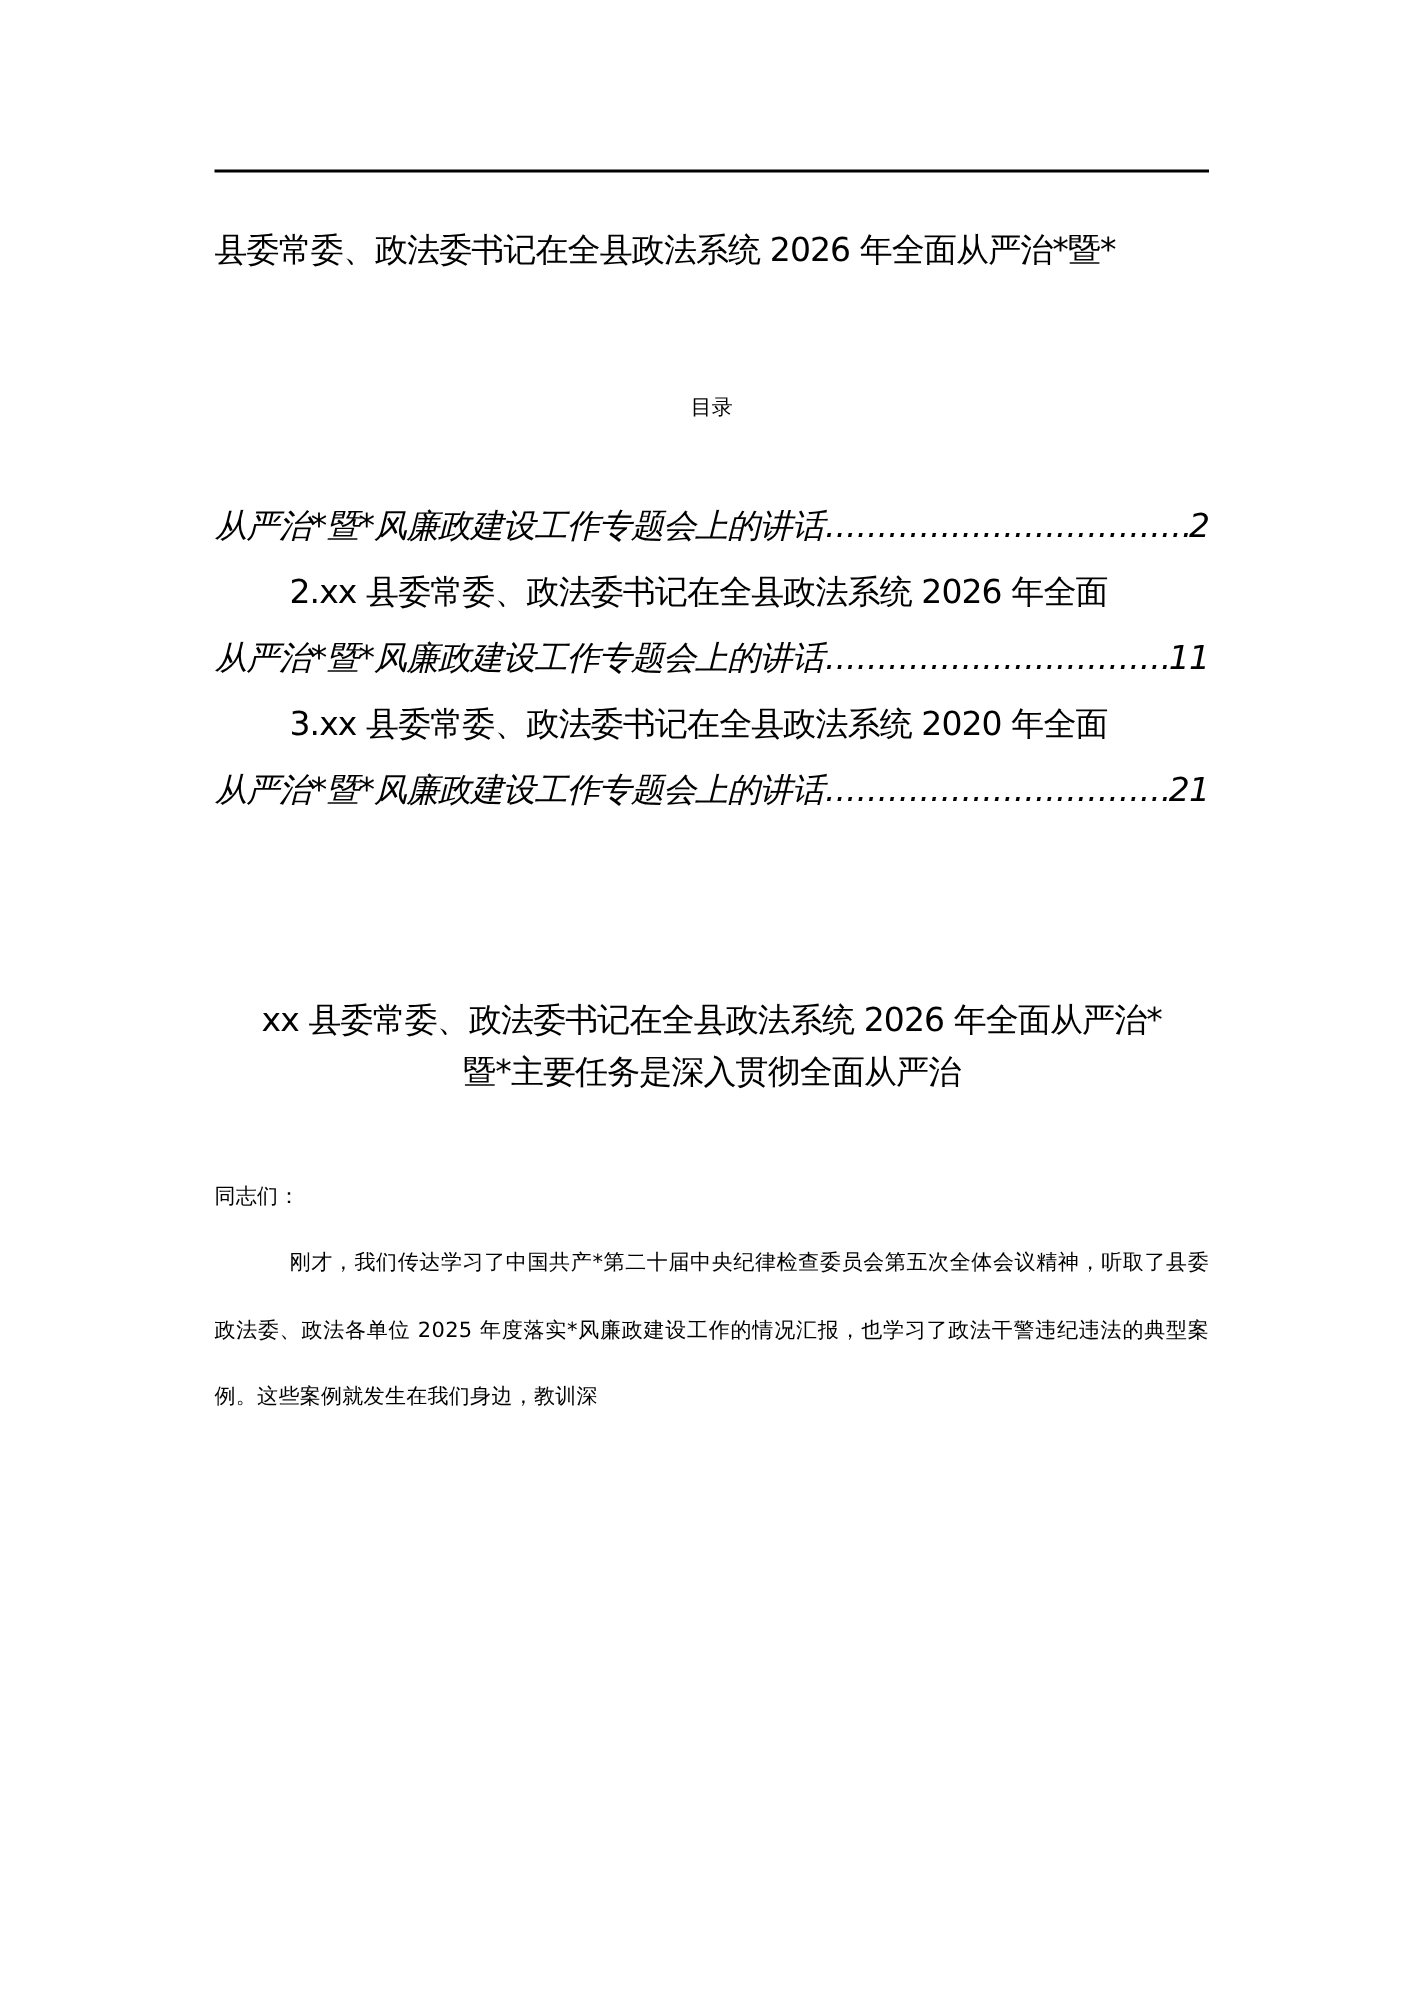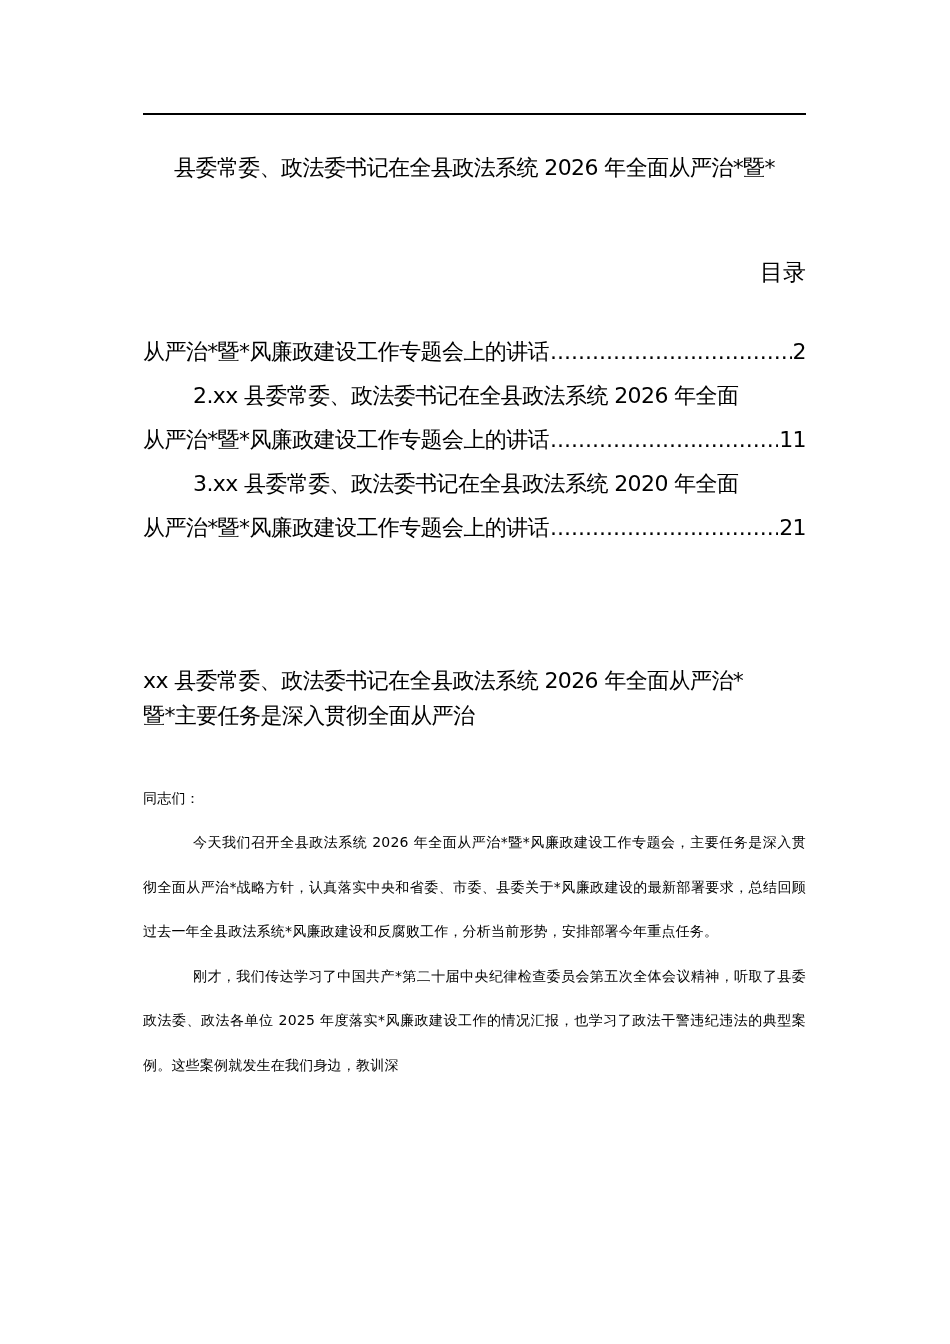--- a/index.html
+++ b/index.html
@@ -26,33 +26,33 @@
       top: 113px;
       width: 663px;
       height: 2px;
       background: #000000;
     }
     .doc-title {
       position: absolute;
       left: 143px;
       top: 150px;
       width: 663px;
-      text-align: center;
+      text-align: left;
       font-size: 22px;
       line-height: 35px;
       letter-spacing: -0.6px;
     }
     .doc-title div { white-space: nowrap; }
     .toc-heading {
       position: absolute;
       left: 143px;
       top: 256px;
       width: 663px;
-      text-align: right;
-      font-size: 23px;
+      text-align: center;
+      font-size: 14px;
       line-height: 32px;
     }
     .toc {
       position: absolute;
       left: 143px;
       top: 330px;
       width: 663px;
       font-size: 22px;
     }
     .toc-entry { margin: 0; }
@@ -62,38 +62,40 @@
       padding-left: 50px;
       white-space: nowrap;
       letter-spacing: -0.6px;
     }
     .toc-line2 {
       height: 44px;
       line-height: 44px;
       display: flex;
       white-space: nowrap;
       letter-spacing: -0.6px;
+      font-style: italic;
     }
     .toc-text { flex: 0 0 auto; }
     .toc-dots {
       flex: 1 1 auto;
       overflow: hidden;
       white-space: nowrap;
       letter-spacing: 0px;
       margin: 0 1px;
     }
     .toc-dots::before {
       content: "..........................................................................................................................";
     }
     .toc-page { flex: 0 0 auto; }
     .section-title {
       position: absolute;
       left: 143px;
       top: 663px;
       width: 663px;
+      text-align: center;
       font-size: 22px;
       line-height: 35px;
       letter-spacing: -0.6px;
     }
     .section-title div { white-space: nowrap; }
     .body-text {
       position: absolute;
       left: 143px;
       top: 800px;
       width: 663px;
@@ -151,17 +153,16 @@
     </div>
   </div>
 
   <div class="section-title">
     <div>xx 县委常委、政法委书记在全县政法系统 2026 年全面从严治*</div>
     <div>暨*主要任务是深入贯彻全面从严治</div>
   </div>
 
   <div class="body-text">
     <div class="salutation">同志们：</div>
-    <p class="para">今天我们召开全县政法系统 2026 年全面从严治*暨*风廉政建设工作专题会，主要任务是深入贯彻全面从严治*战略方针，认真落实中央和省委、市委、县委关于*风廉政建设的最新部署要求，总结回顾过去一年全县政法系统*风廉政建设和反腐败工作，分析当前形势，安排部署今年重点任务。</p>
     <p class="para">刚才，我们传达学习了中国共产*第二十届中央纪律检查委员会第五次全体会议精神，听取了县委政法委、政法各单位 2025 年度落实*风廉政建设工作的情况汇报，也学习了政法干警违纪违法的典型案例。这些案例就发生在我们身边，教训深</p>
   </div>
 
 </div>
 
 </body></html>

